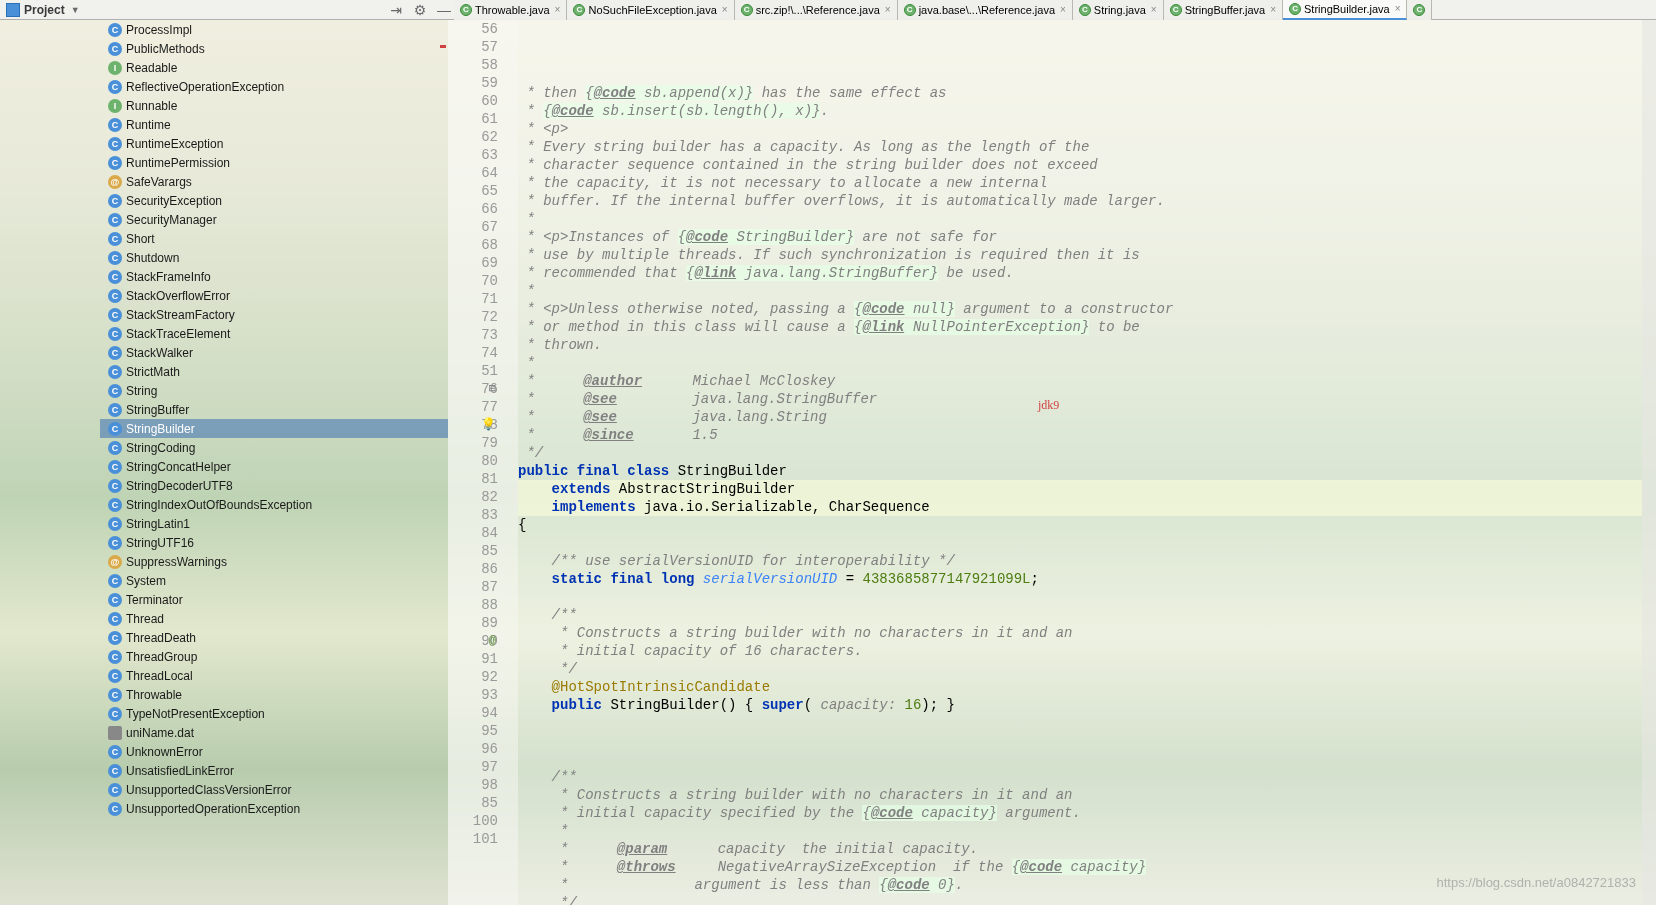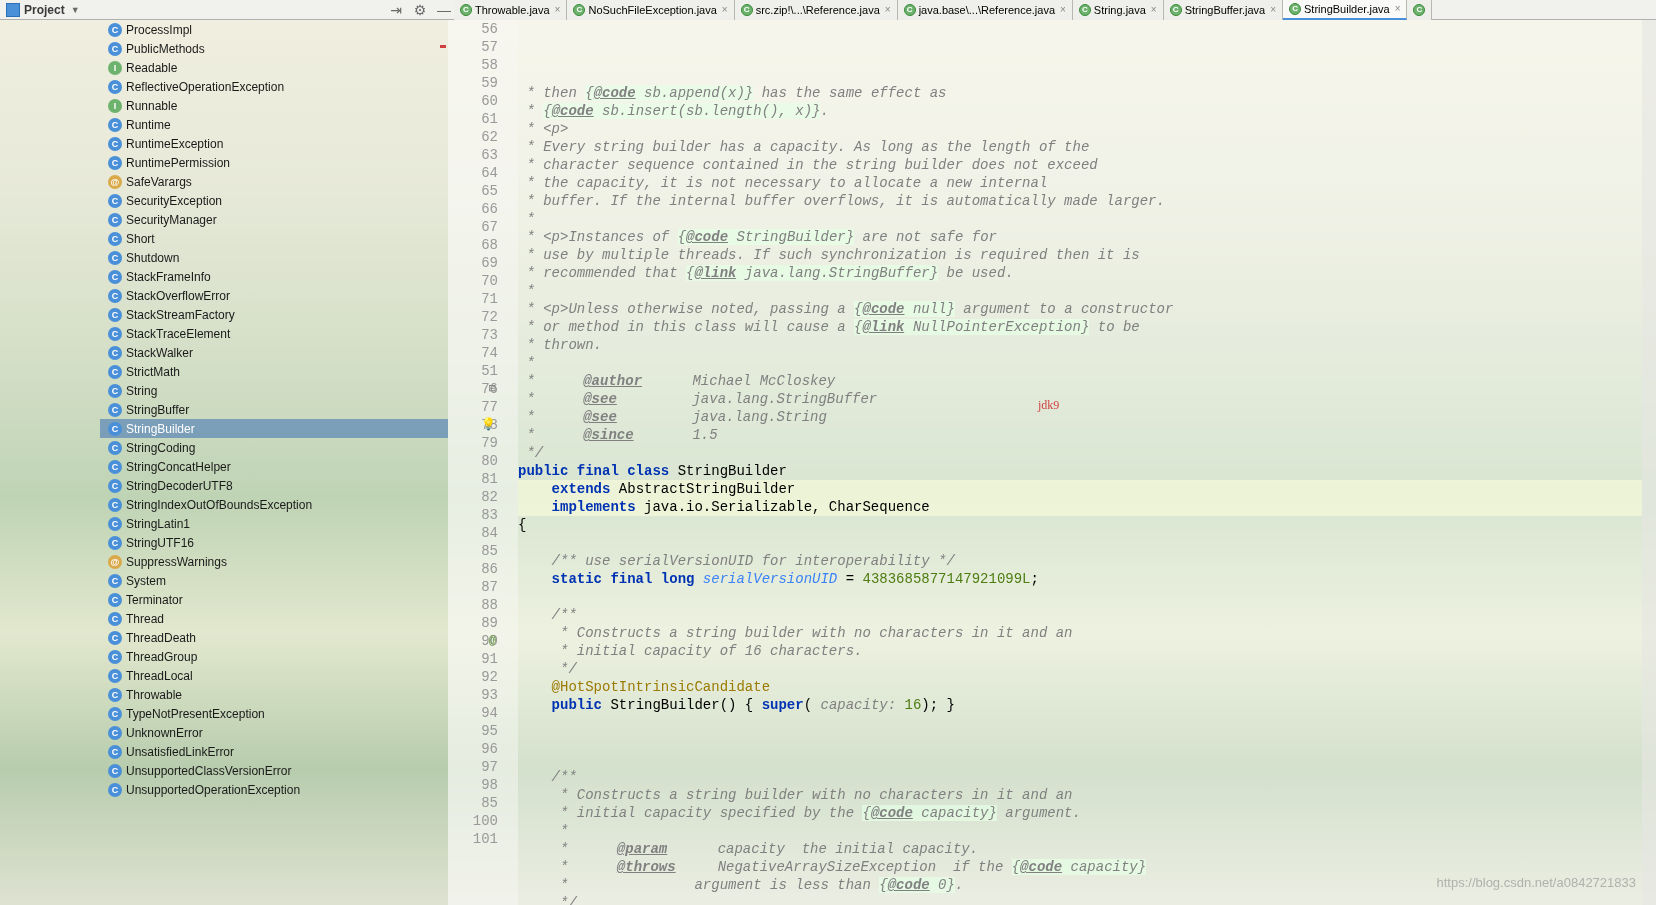--- a/index.html
+++ b/index.html
@@ -365,20 +365,24 @@
           <span class="item-icon icon-class">C</span>
           <span>ThreadLocal</span>
         </div>
         <div class="tree-item">
           <span class="item-icon icon-class">C</span>
           <span>Throwable</span>
         </div>
         <div class="tree-item">
           <span class="item-icon icon-class">C</span>
           <span>TypeNotPresentException</span>
+        </div>
+        <div class="tree-item">
+          <span class="item-icon icon-file"></span>
+          <span>uniName.dat</span>
         </div>
         <div class="tree-item">
           <span class="item-icon icon-class">C</span>
           <span>UnknownError</span>
         </div>
         <div class="tree-item">
           <span class="item-icon icon-class">C</span>
           <span>UnsatisfiedLinkError</span>
         </div>
         <div class="tree-item">

